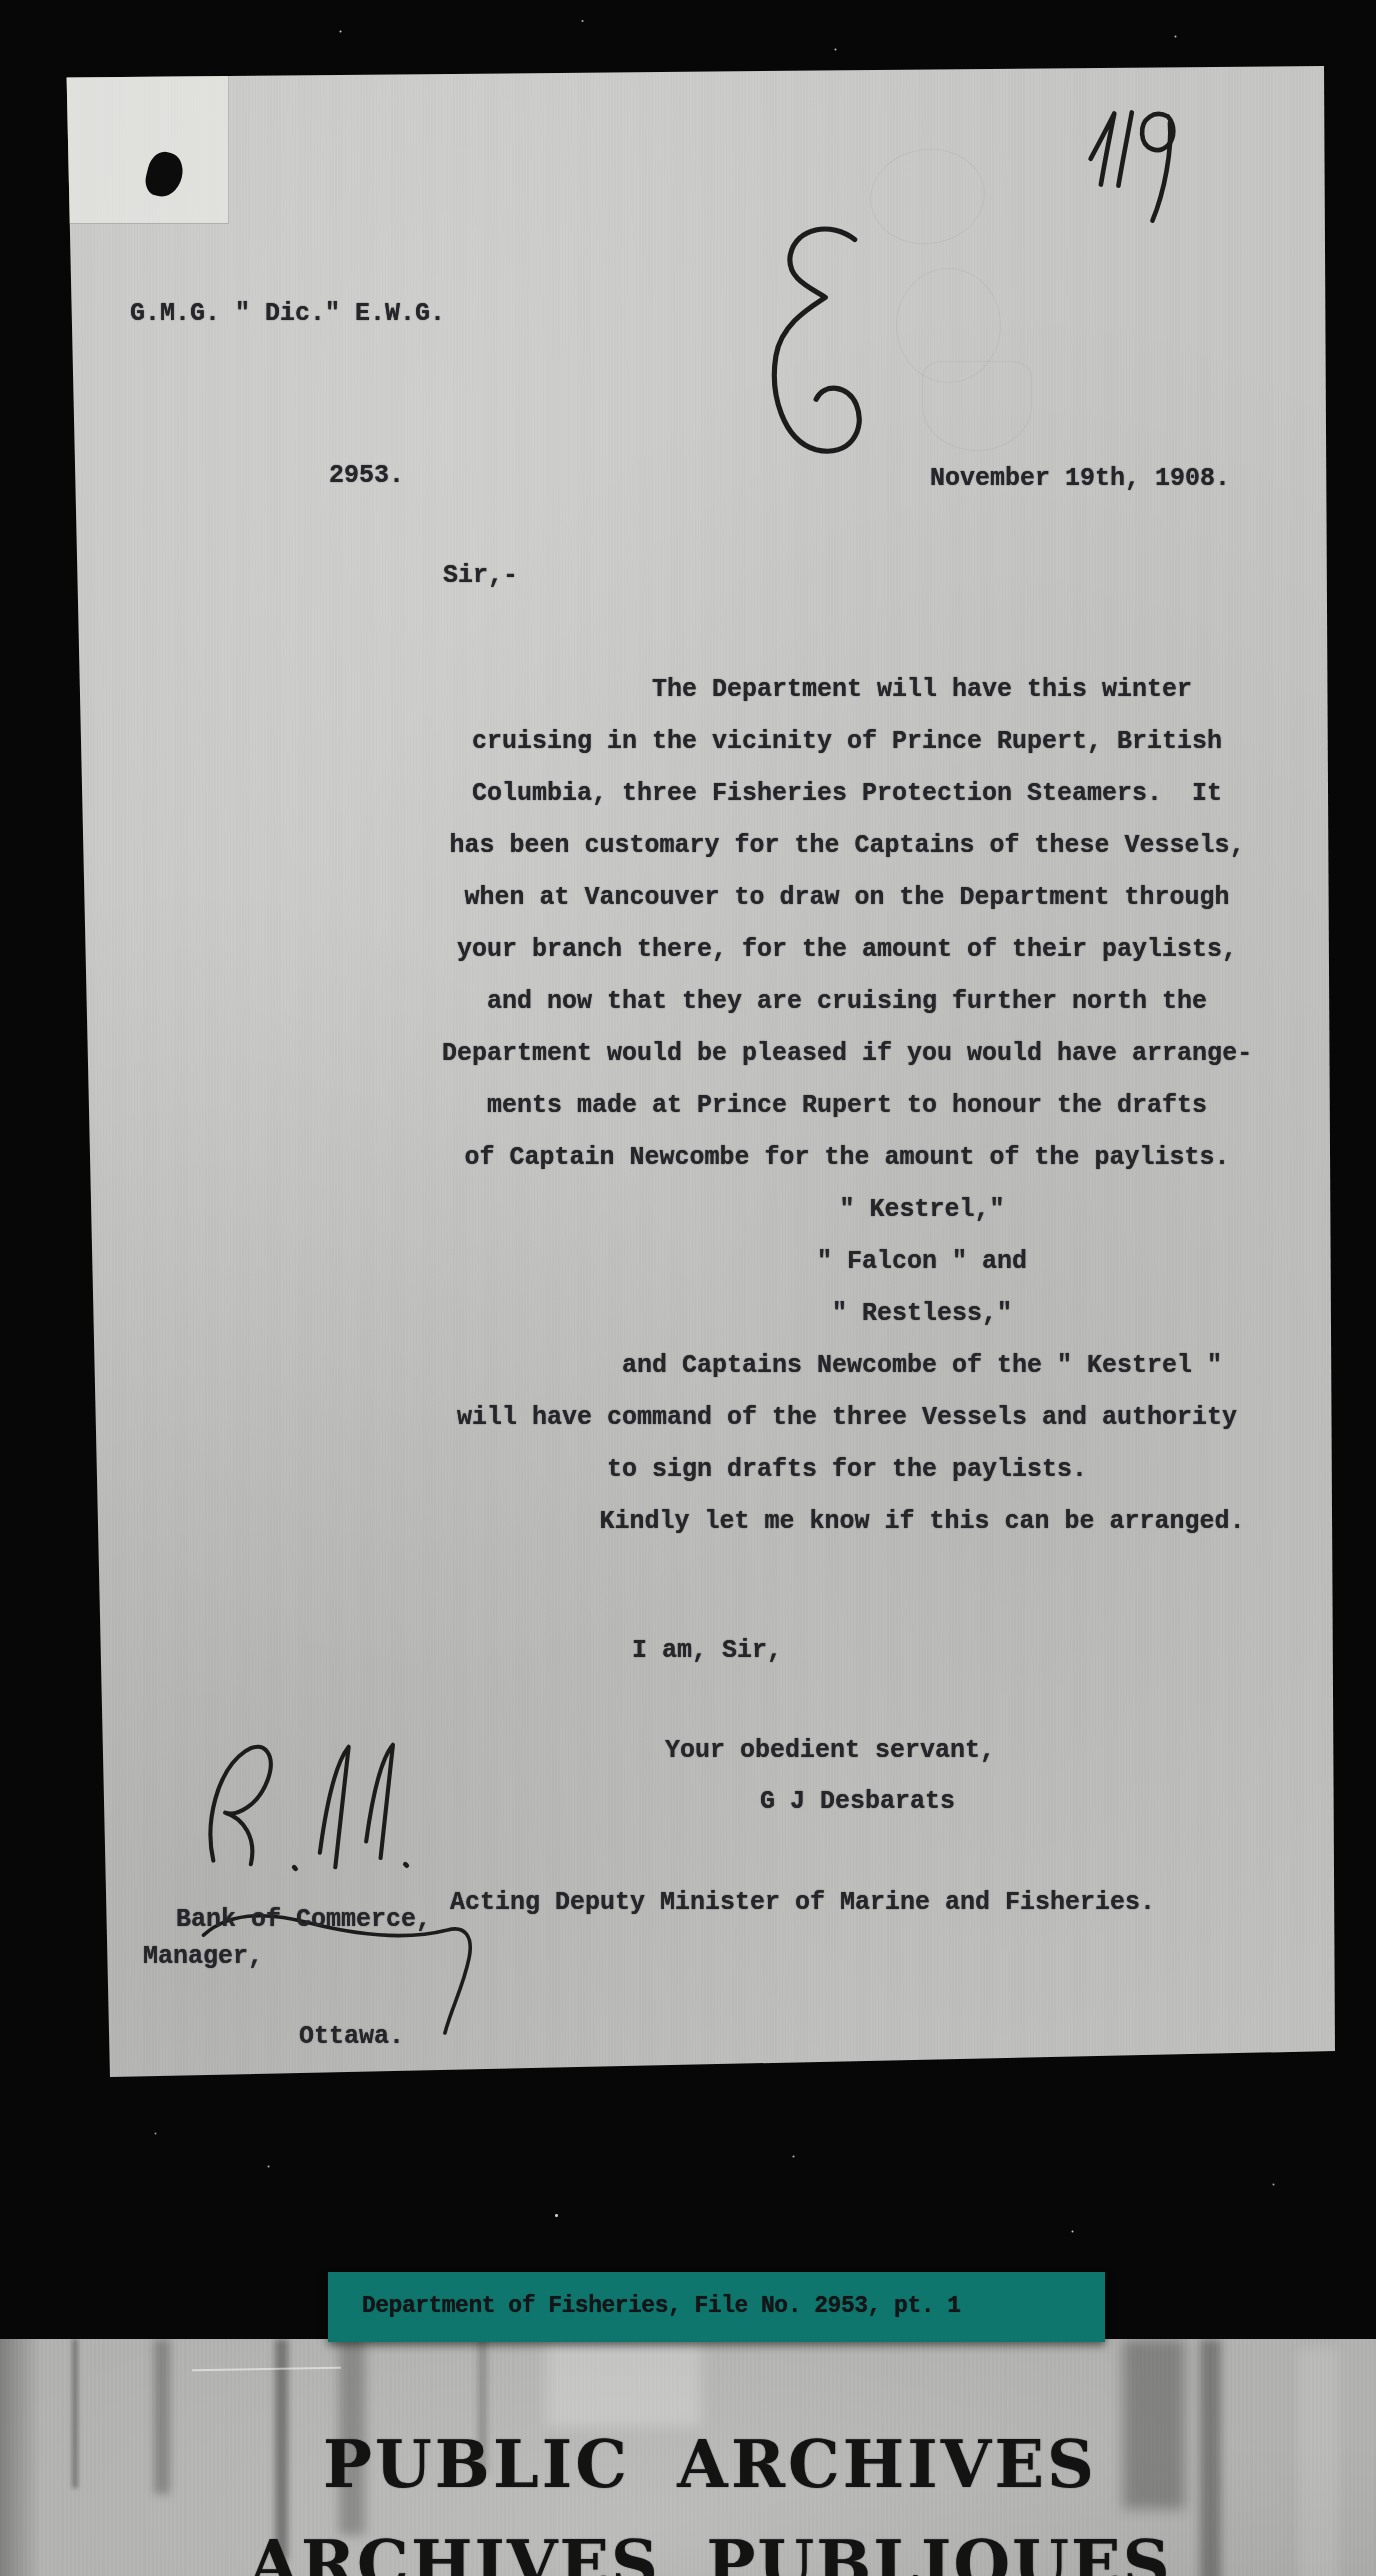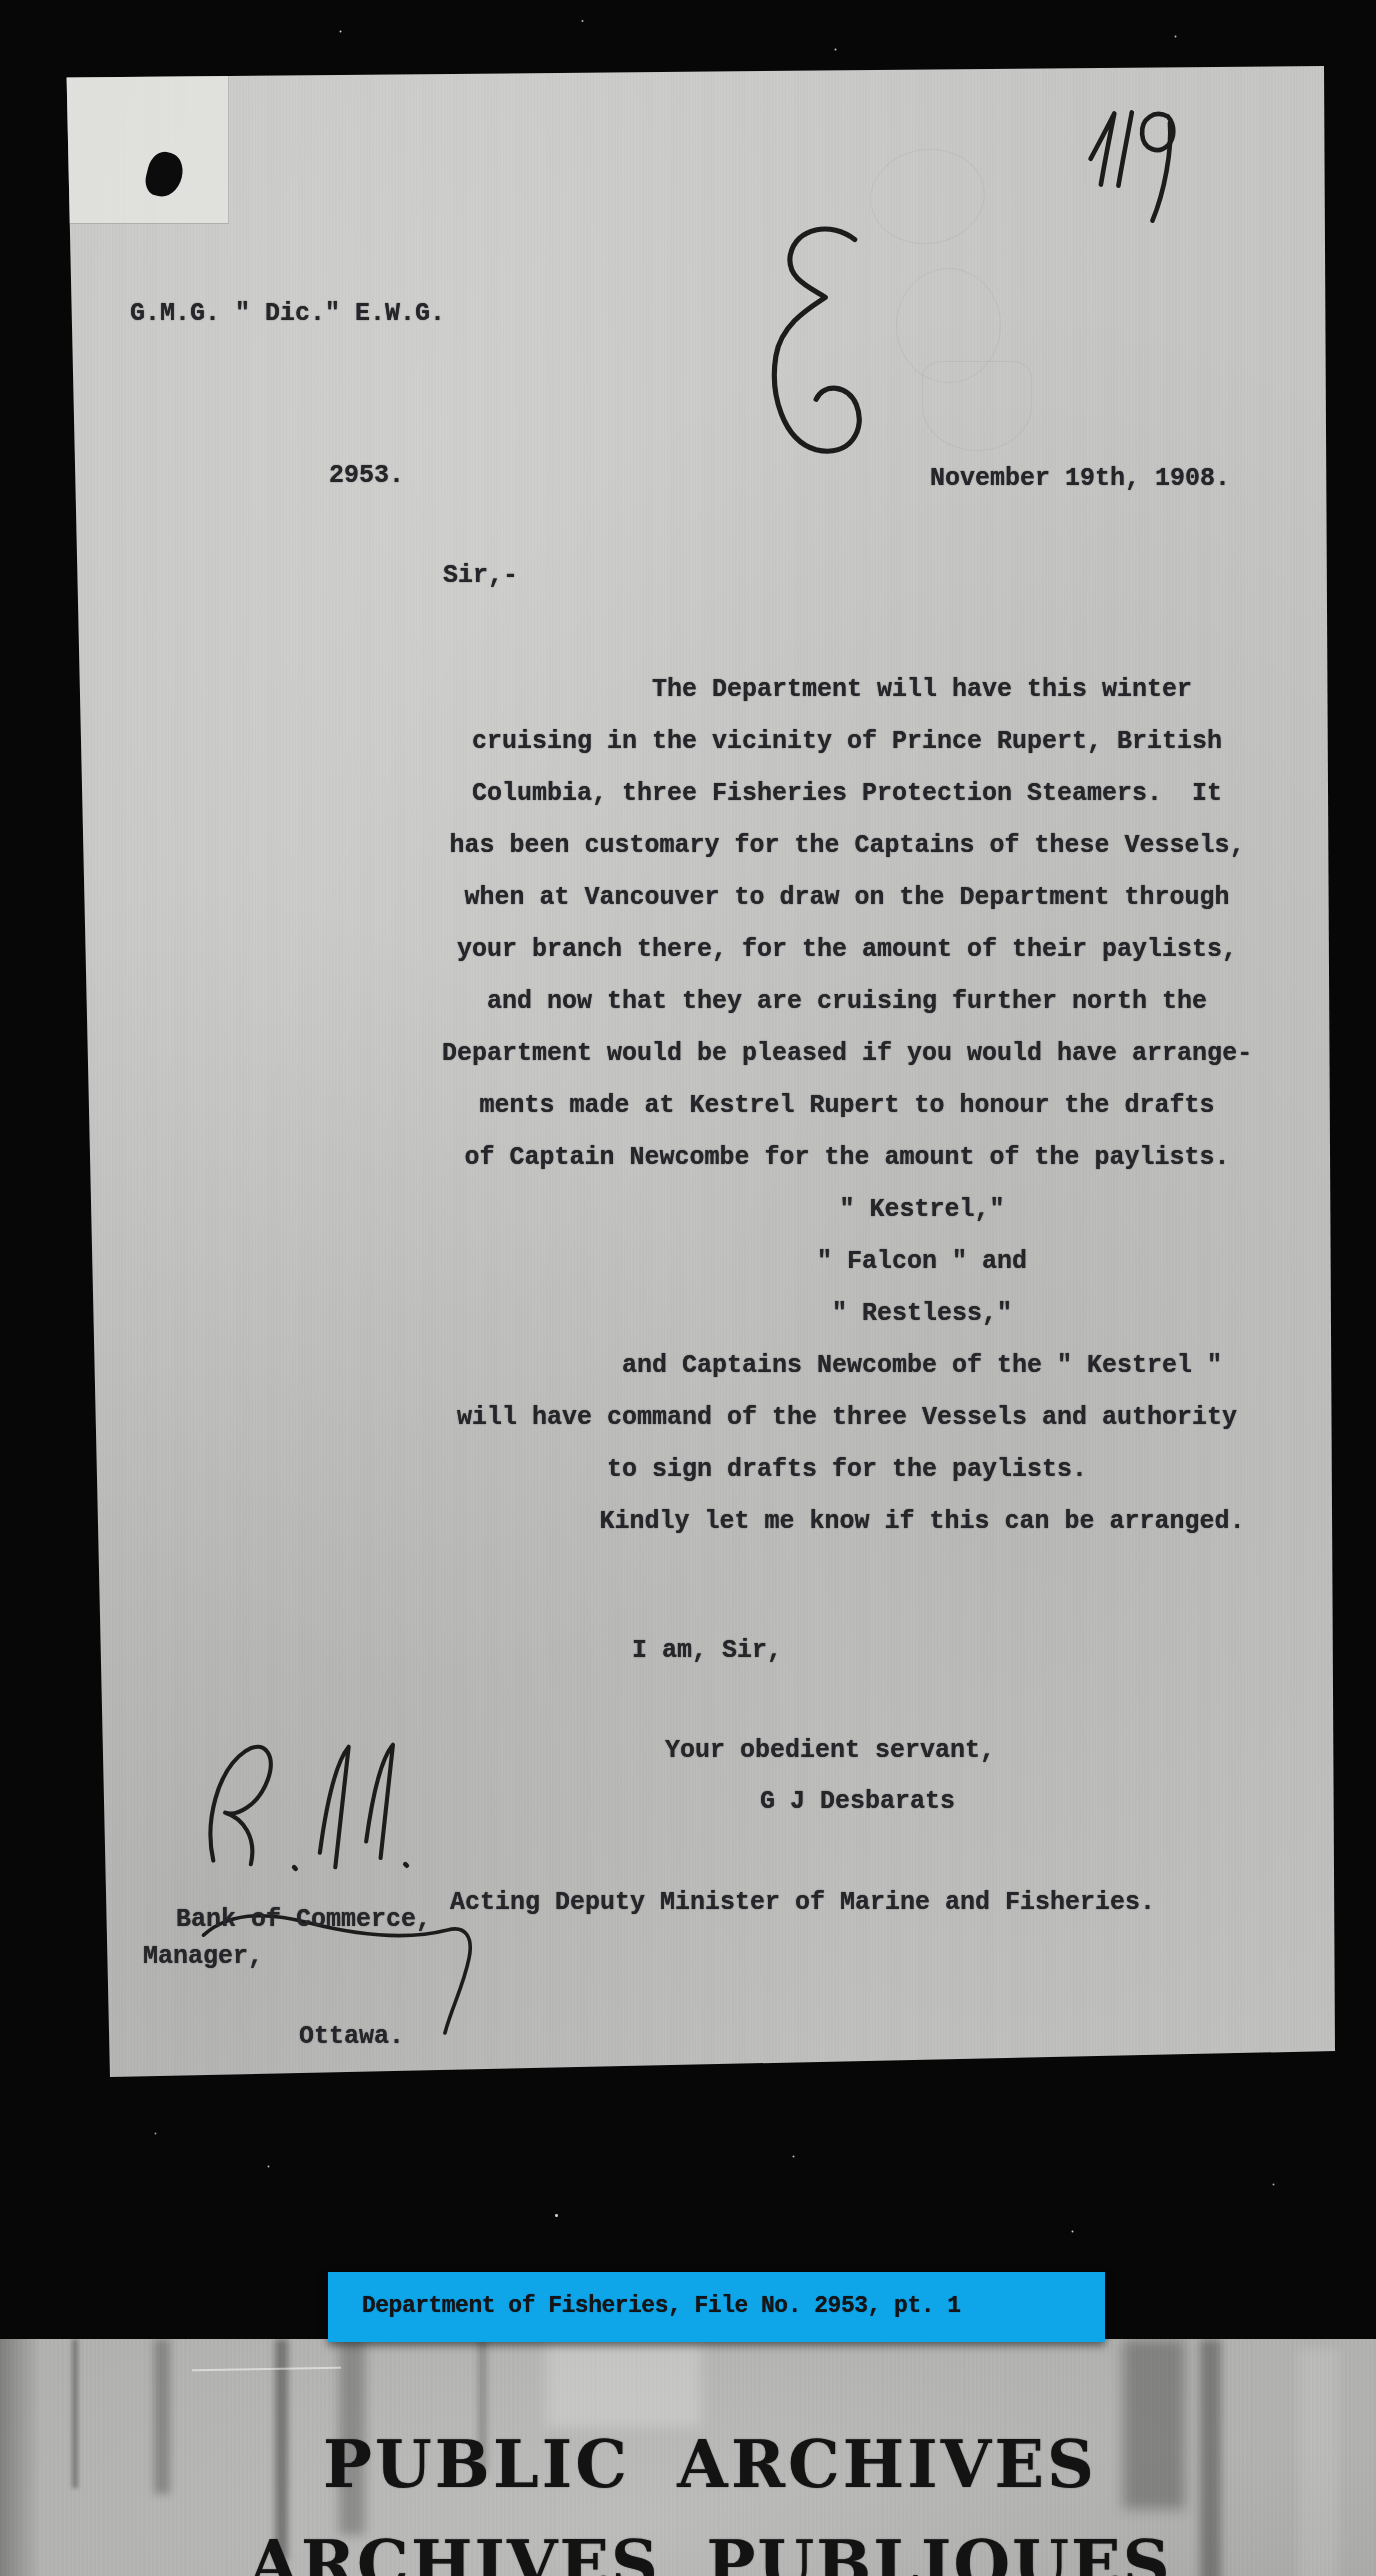--- a/index.html
+++ b/index.html
@@ -37,21 +37,21 @@
           radial-gradient(ellipse at 95% 80%, rgba(0,0,0,.08), transparent 50%),
           repeating-linear-gradient(90deg, rgba(0,0,0,.02) 0 2.1px, rgba(255,255,255,.015) 2.1px 4.1px),
           #b2b2b0;
         clip-path:polygon(0% 0%,100% 0%,100% 88.5%,42% 89.5%,40% 85%,22% 85.5%,0% 85.8%);}
   .smudge{position:absolute;}
   .banner-line{position:absolute;left:calc(50% + 21.6px);transform:translateX(-50%);
         font-family:"DejaVu Serif", serif;font-weight:700;color:#131313;white-space:pre;
         text-shadow:0 0 1.3px rgba(0,0,0,.55);filter:blur(0.2px);}
   .banner-1{top:87px;font-size:65px;letter-spacing:3.1px;word-spacing:21.6px;}
   .banner-2{top:187px;font-size:65px;letter-spacing:2.1px;word-spacing:21.6px;}
-  .strip{position:absolute;left:328px;top:2272px;width:777px;height:70px;background:#0ea5e9;
+  .strip{position:absolute;left:328px;top:2272px;width:777px;height:70px;background:#0f766e;
         box-shadow:0 4.1px 8.2px rgba(0,0,0,.55);}
   .strip-text{position:absolute;left:34px;top:50%;transform:translateY(-54%);
         font-family:"Liberation Mono", monospace;font-weight:700;font-size:23px;
         letter-spacing:-0.5px;color:#151518;white-space:pre;
         text-shadow:0 0 0.8px rgba(0,0,0,.8);filter:blur(0.1px);}
   .dust{position:absolute;left:0;top:0;width:1px;height:1px;border-radius:50%;
         box-shadow:340px 31px 0 0.5px #cfcfcf,582px 20.6px 0 0.5px #b9b9b9,835px 49px 0 0.5px #c9c9c9,
         1175px 36px 0 0.5px #c2c2c2,155px 2133px 0 0.5px #9a9a9a,268px 2166px 0 0.5px #b5b5b5,
         556px 2215px 0 1px #cfcfcf,793px 2156px 0 0.5px #bbb,1072px 2231px 0 0.5px #ccc,
         1273px 2184px 0 0.5px #ababab,309px 2751px 0 0.5px #8f8f8f,618px 2763px 0 0.5px #9f9f9f,
@@ -89,21 +89,21 @@
 
     <div class="body-block">
       <div class="body-line">          The Department will have this winter</div>
       <div class="body-line">cruising in the vicinity of Prince Rupert, British</div>
       <div class="body-line">Columbia, three Fisheries Protection Steamers.  It</div>
       <div class="body-line">has been customary for the Captains of these Vessels,</div>
       <div class="body-line">when at Vancouver to draw on the Department through</div>
       <div class="body-line">your branch there, for the amount of their paylists,</div>
       <div class="body-line">and now that they are cruising further north the</div>
       <div class="body-line">Department would be pleased if you would have arrange-</div>
-      <div class="body-line">ments made at Kestrel Rupert to honour the drafts</div>
+      <div class="body-line">ments made at Prince Rupert to honour the drafts</div>
       <div class="body-line">of Captain Newcombe for the amount of the paylists.</div>
       <div class="body-line">          " Kestrel,"</div>
       <div class="body-line">          " Falcon " and</div>
       <div class="body-line">          " Restless,"</div>
       <div class="body-line">          and Captains Newcombe of the " Kestrel "</div>
       <div class="body-line">will have command of the three Vessels and authority</div>
       <div class="body-line">to sign drafts for the paylists.</div>
       <div class="body-line">          Kindly let me know if this can be arranged.</div>
     </div>
 

